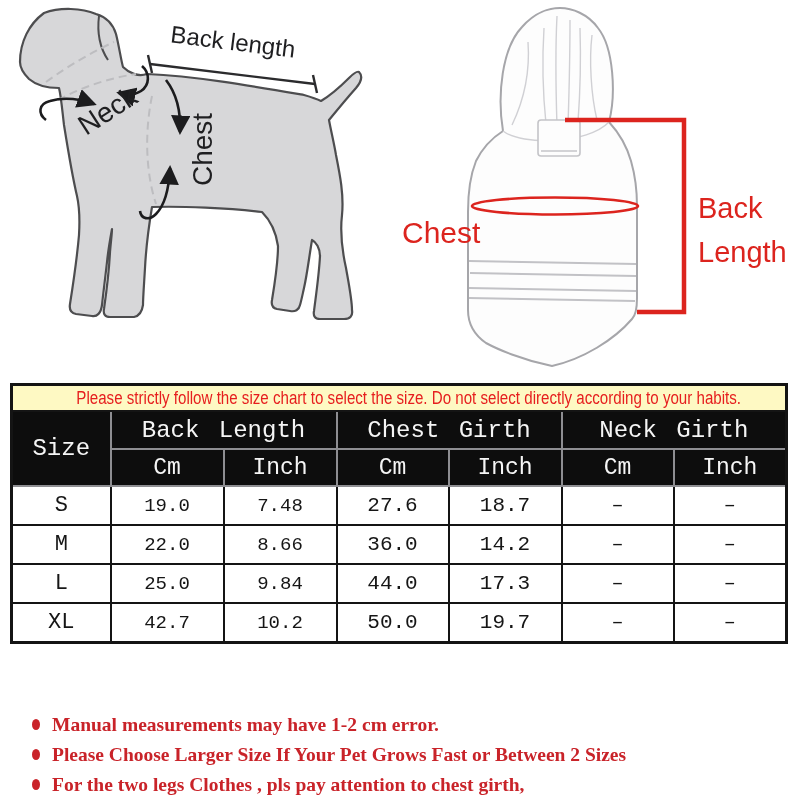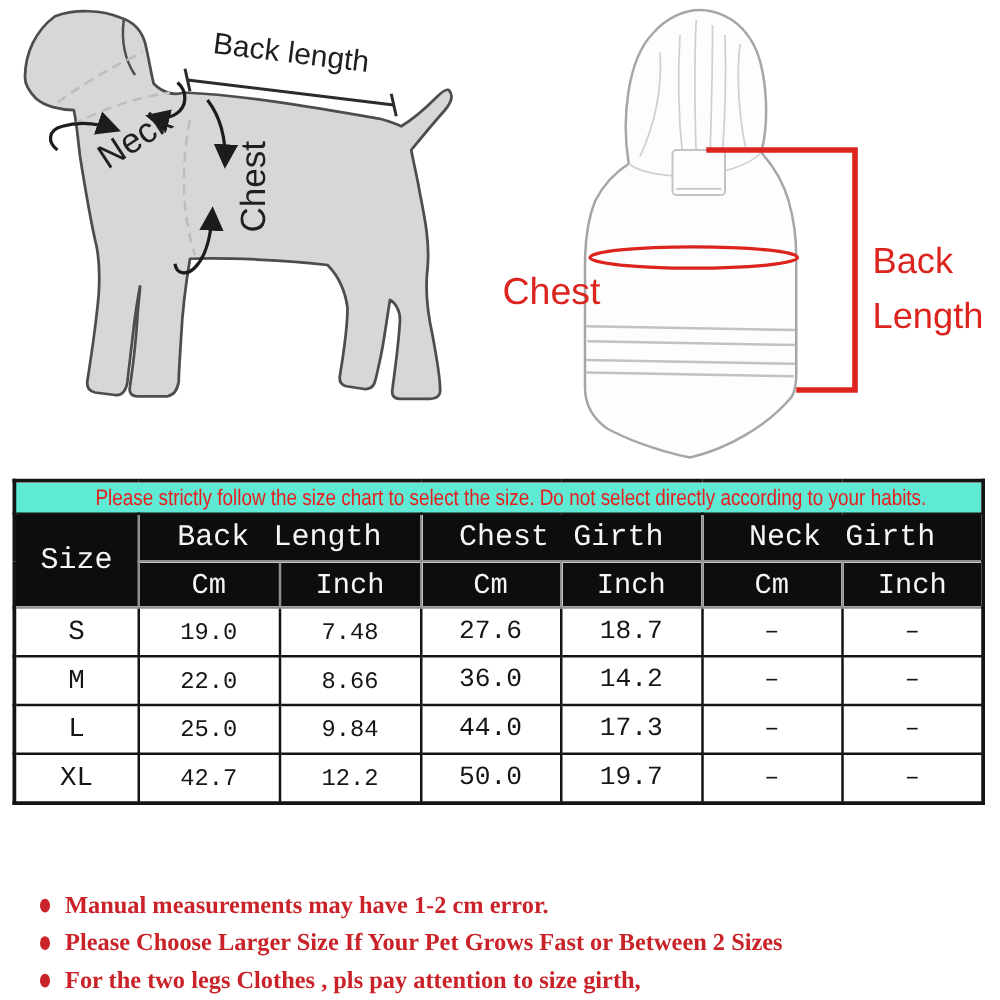--- a/index.html
+++ b/index.html
@@ -12,21 +12,21 @@
   #coat-svg{position:absolute;left:400px;top:0;}
   .dog-label{font-family:"Liberation Sans",sans-serif;fill:#1f1f21;}
   .red-label{font-family:"Liberation Sans",sans-serif;fill:#dc241e;}
 
   
   #size-table-wrap{position:absolute;left:10px;top:383px;width:778px;}
   table.size-table{border-collapse:collapse;width:778px;table-layout:fixed;
                    border:3px solid #141414;}
   table.size-table td,table.size-table th{border:2px solid #141414;text-align:center;
                    vertical-align:middle;padding:0;overflow:hidden;white-space:nowrap;}
-  tr.notice-row td{height:24px;background:#5eead4;text-align:right;}
+  tr.notice-row td{height:24px;background:#fef9c3;text-align:right;}
   .notice-text{display:inline-block;font-family:"Liberation Sans",sans-serif;font-size:18px;
                color:#e61e1e;transform:scaleX(.84);transform-origin:center;white-space:nowrap;}
   tr.head-group td, tr.head-group th, tr.head-units td{
        background:#0d0d0d;color:#f5f5f5;border:2px solid #8e8e92;
        font-family:"Liberation Mono",monospace;}
   th.size-head{background:#0d0d0d;color:#f5f5f5;border:2px solid #8e8e92;
        font-family:"Liberation Mono",monospace;font-size:24px;font-weight:400;}
   tr.head-group td{height:36px;font-size:24px;word-spacing:5px;}
   tr.head-units td{height:35px;font-size:23px;}
   tr.body-row td{height:37px;background:#ffffff;color:#161616;
@@ -185,38 +185,38 @@
           <td class="c-back">25.0</td>
           <td class="c-back">9.84</td>
           <td class="c-chest">44.0</td>
           <td class="c-chest">17.3</td>
           <td class="c-neck">–</td>
           <td class="c-neck">–</td>
         </tr>
         <tr class="body-row">
           <td class="c-size">XL</td>
           <td class="c-back">42.7</td>
-          <td class="c-back">12.2</td>
+          <td class="c-back">10.2</td>
           <td class="c-chest">50.0</td>
           <td class="c-chest">19.7</td>
           <td class="c-neck">–</td>
           <td class="c-neck">–</td>
         </tr>
       </tbody>
     </table>
   </div>
 
   <div id="notes">
     <div class="note-line">
       <span class="note-dot"></span>
       <span>Manual measurements may have 1-2 cm error.</span>
     </div>
     <div class="note-line">
       <span class="note-dot"></span>
       <span>Please Choose Larger Size If Your Pet Grows Fast or Between 2 Sizes</span>
     </div>
     <div class="note-line">
       <span class="note-dot"></span>
-      <span>For the two legs Clothes , pls pay attention to size girth,</span>
+      <span>For the two legs Clothes , pls pay attention to chest girth,</span>
     </div>
   </div>
 
 </div>
 
 </body></html>

